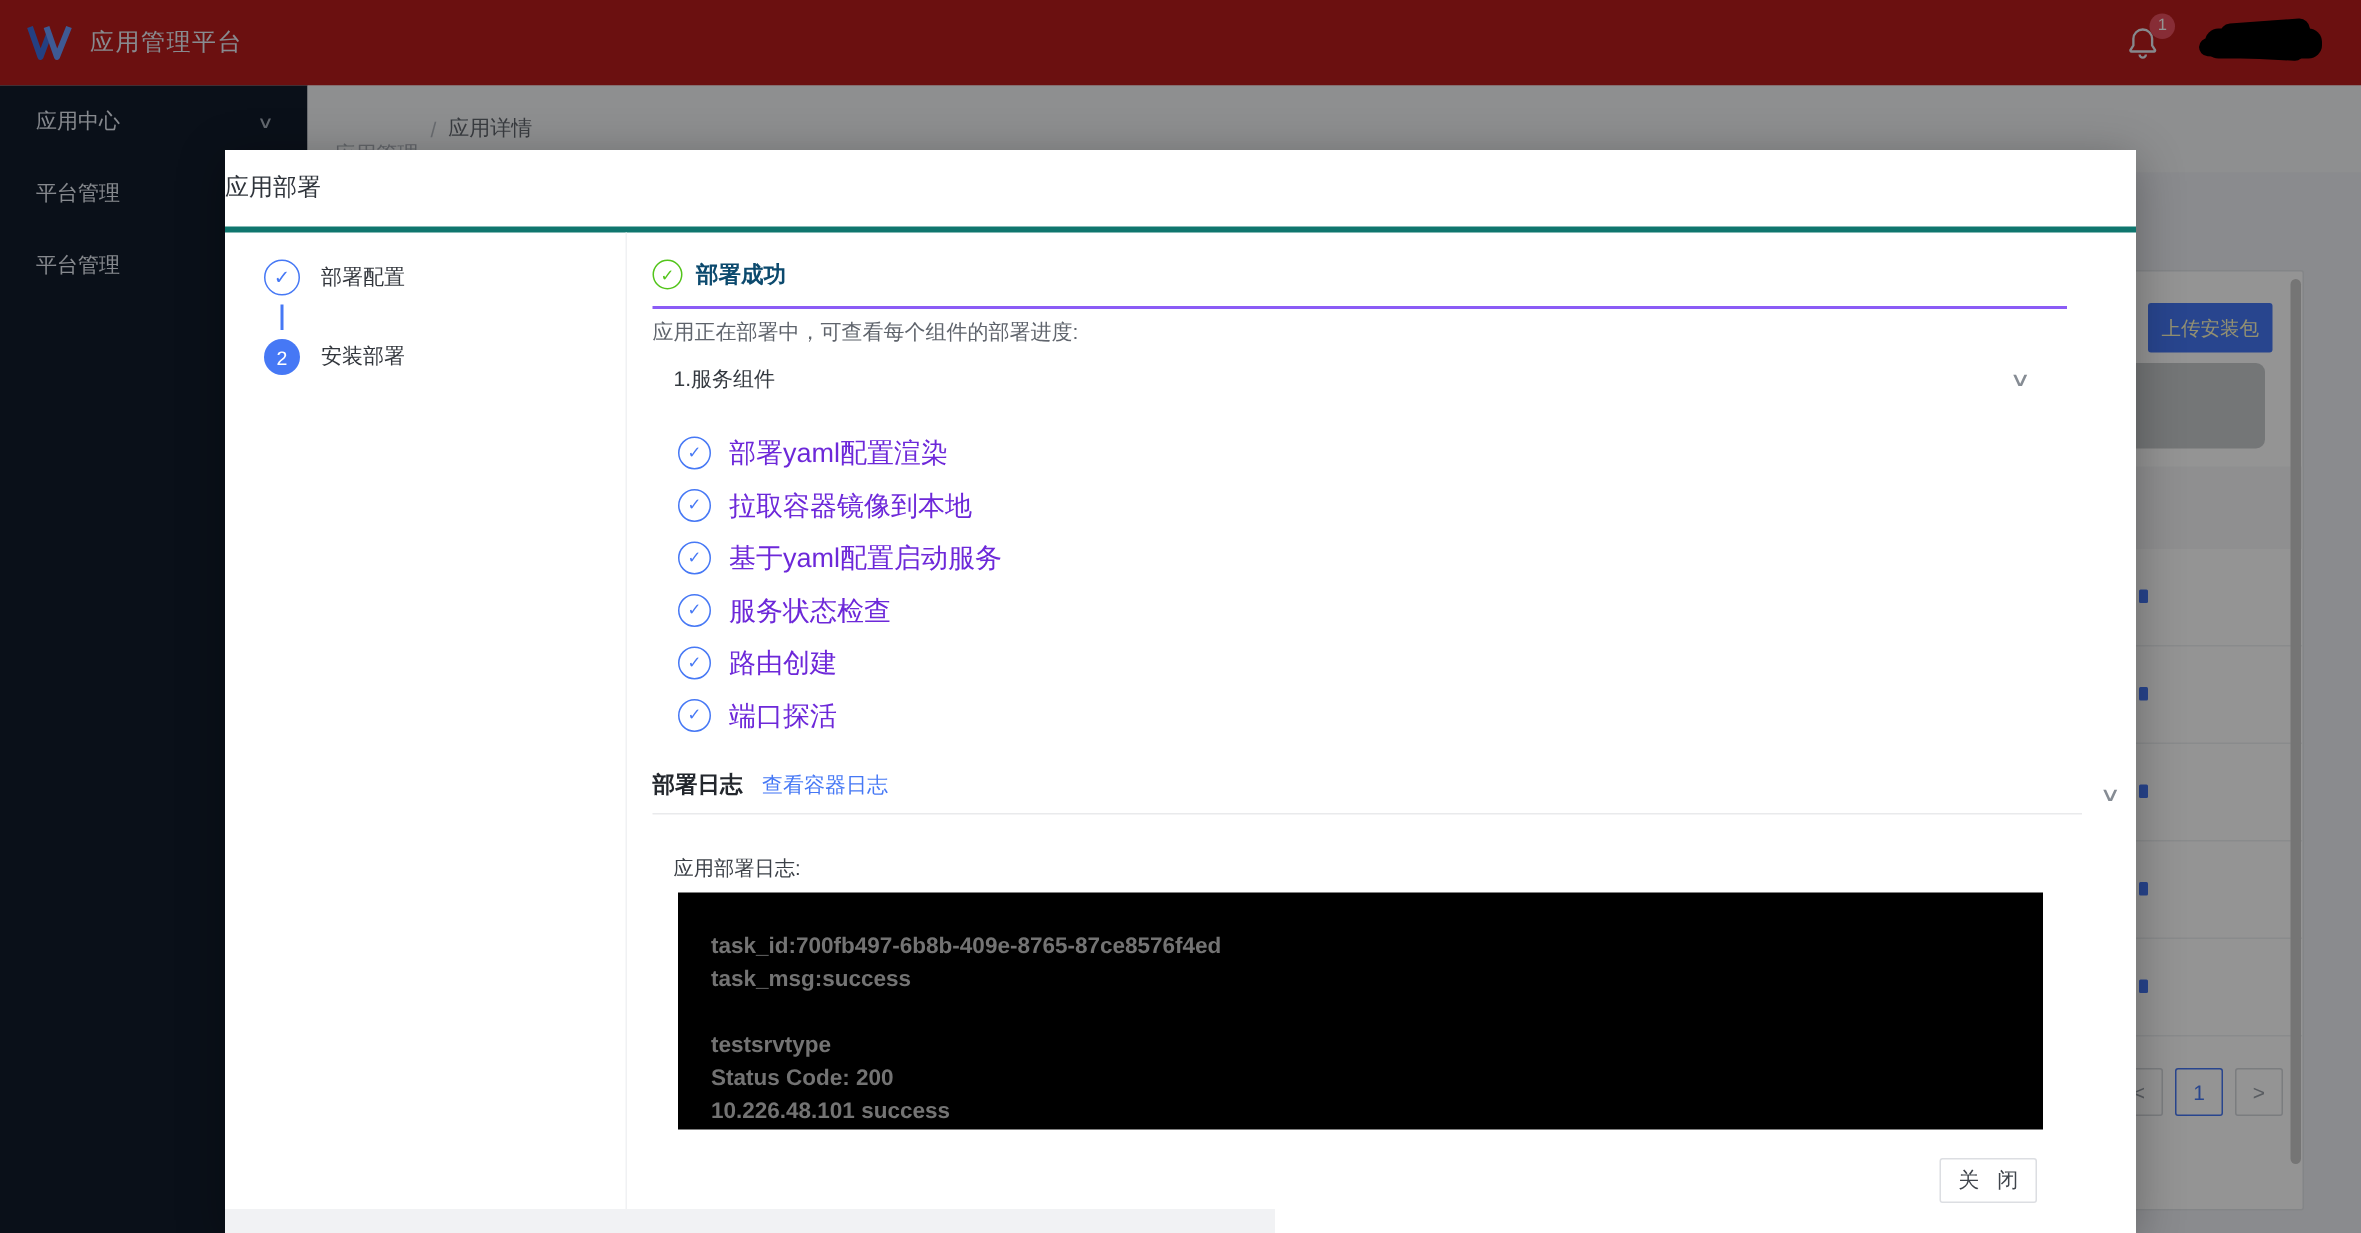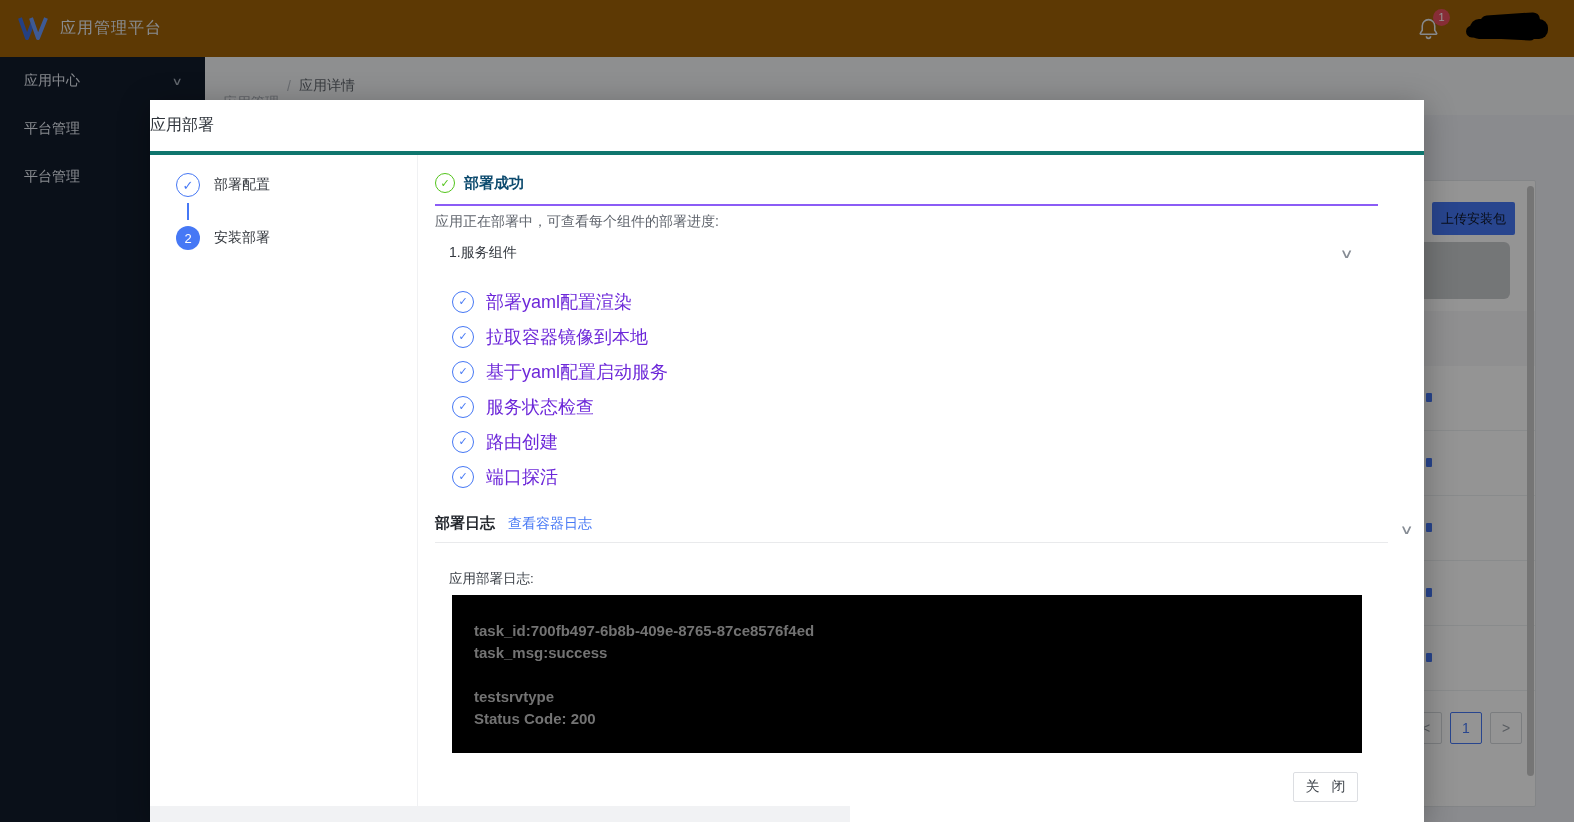--- a/index.html
+++ b/index.html
@@ -1,20 +1,20 @@
 <!DOCTYPE html>
 <html><head>
 <meta charset="utf-8">
 <style>
   * { margin:0; padding:0; box-sizing:border-box; }
   html,body { width:1574px; height:822px; overflow:hidden; font-family:"Liberation Sans","DejaVu Sans",sans-serif; }
   .stage { position:relative; width:1574px; height:822px; background:#eef0f4; }
 
   
-  .app-header { position:absolute; top:0; left:0; right:0; height:57px; background:#a16207;
+  .app-header { position:absolute; top:0; left:0; right:0; height:57px; background:#b91c1c;
                 display:flex; align-items:center; padding:0 18px; z-index:1; }
   .logo { width:30px; height:26px; margin-right:12px; }
   .app-title { color:#eaf0f8; font-size:16px; letter-spacing:1px; }
   .header-right { margin-left:auto; display:flex; align-items:center; }
   .bell-wrap { position:relative; width:26px; height:26px; margin-right:28px; }
   .badge { position:absolute; top:-7px; right:-8px; min-width:17px; height:17px; border-radius:9px;
            background:#e84f5d; color:#fff; font-size:11px; display:flex; align-items:center; justify-content:center; }
   .redacted { width:78px; height:20px; background:#000; border-radius:9px; position:relative; margin-right:8px; }
   .redacted:before { content:""; position:absolute; left:10px; top:-5px; width:60px; height:14px; background:#000; border-radius:7px; transform:rotate(-4deg); }
   .redacted:after  { content:""; position:absolute; left:-4px; top:8px; width:70px; height:12px; background:#000; border-radius:6px; transform:rotate(3deg); }
@@ -26,21 +26,21 @@
   .bc-band { position:absolute; top:57px; left:205px; right:0; height:58px; background:#f5f6f8;
              display:flex; align-items:center; padding-left:18px; font-size:14px; z-index:1; }
   .bc-parent { color:#a9aeb6;margin-top:34px; }
   .bc-sep { color:#b6bbc2; margin:0 8px; }
   .bc-current { color:#63686f; }
 
   .content { position:absolute; top:115px; left:205px; right:0; bottom:0; background:#eef0f4; z-index:1; }
   .card { position:absolute; top:65px; left:15px; right:38px; bottom:15px; background:#fff;
           border:1px solid #e2e5e9; border-radius:2px; }
   .upload-btn { position:absolute; top:21px; right:20px; width:83px; height:33px; background:#4678f5;
-                color:#0f172a; font-size:13px; border:none; border-radius:2px; }
+                color:#fef9c3; font-size:13px; border:none; border-radius:2px; }
   .grey-box { position:absolute; top:61px; right:25px; width:105px; height:57px; background:#c9cbce; border-radius:6px; }
   .thead-band { position:absolute; top:130px; left:0; right:0; height:55px; background:#f6f7f9; }
   .rows { position:absolute; top:185px; left:0; right:0; }
   .trow { position:relative; height:65px; border-bottom:1px solid #edeff2; }
   .frag { position:absolute; left:1205px; top:27px; width:6px; height:9px; background:#4678f5; border-radius:1px; }
   .pager { position:absolute; top:531px; right:13px; display:flex; }
   .pg { width:32px; height:32px; border:1px solid #d4d7db; background:#fff; border-radius:2px;
         display:flex; align-items:center; justify-content:center; font-size:14px; color:#9aa0a8; margin-left:8px; }
   .pg.active { border-color:#4678f5; color:#4678f5; }
   .vscroll { position:absolute; top:5px; right:1px; width:7px; height:590px; background:#cacaca; border-radius:4px; }
@@ -241,20 +241,21 @@
             <div>task_id:700fb497-6b8b-409e-8765-87ce8576f4ed</div>
 
             <div>task_msg:success</div>
 
             <div></div>
 
             <div>testsrvtype</div>
 
             <div>Status Code: 200</div>
 
+            <div>10.226.48.101 success</div>
           </div>
       </div>
 
       <div class="m-bottomband"></div>
     </div>
     <button class="close-btn">关 闭</button>
   </div>
 
 </div>
 

